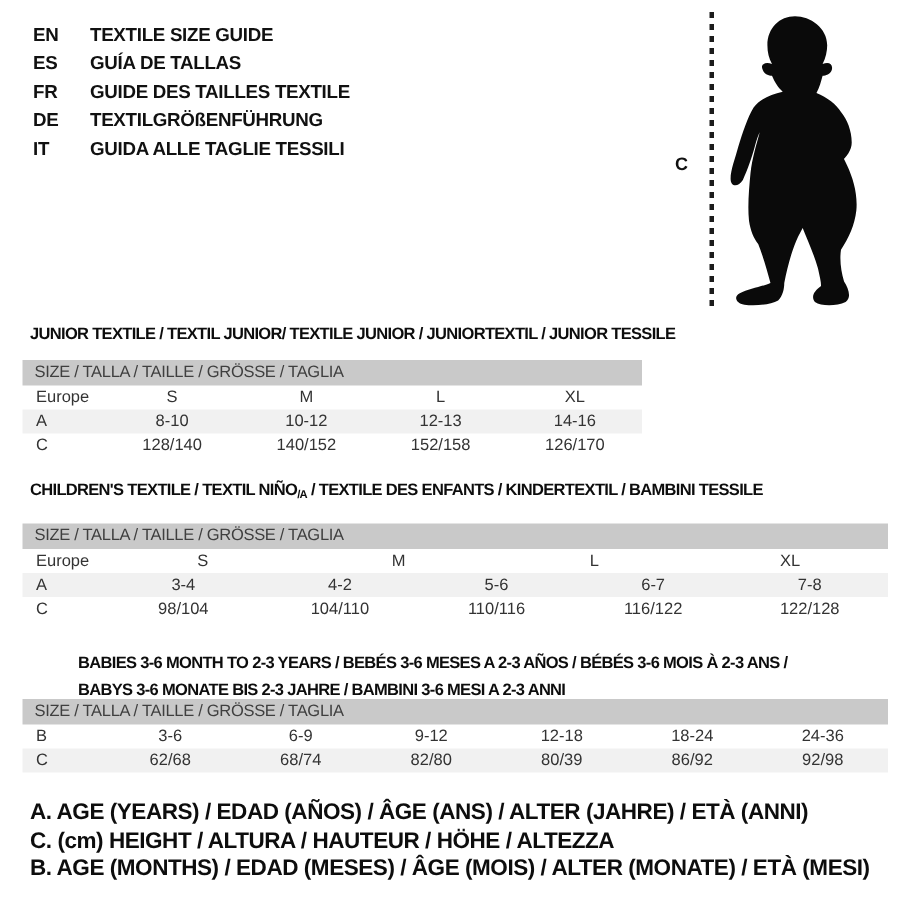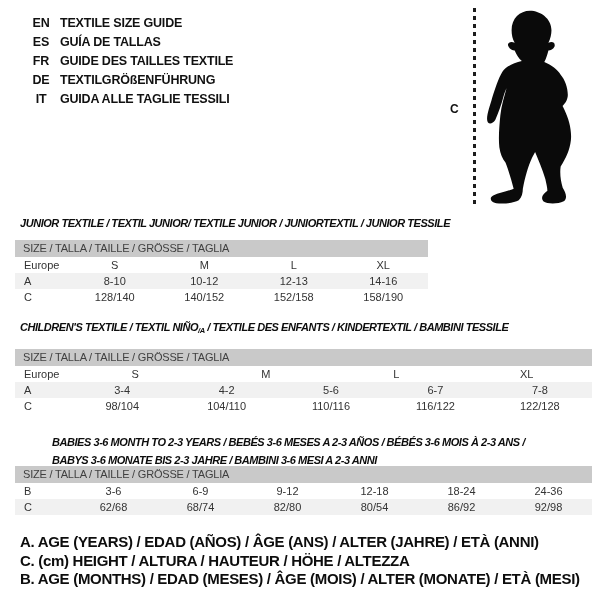--- a/index.html
+++ b/index.html
@@ -3,31 +3,31 @@
 <meta charset="utf-8">
 <style>
   html,body{margin:0;padding:0;background:#ffffff;}
   .page{position:relative;width:600px;height:600px;background:#ffffff;overflow:hidden;
         font-family:"Liberation Sans",sans-serif;color:#1a1a1a;}
 
   
   .lang-block{position:absolute;left:22px;top:14px;}
   .lang-row{display:flex;height:19px;line-height:19px;font-weight:bold;
             font-size:12.5px;letter-spacing:-0.2px;color:#111;}
-  .lang-code{width:38px;text-align:center;}
+  .lang-code{width:38px;}
 
   
   .dashed-line{position:absolute;left:473px;top:8px;width:2.5px;height:198px;
                background:repeating-linear-gradient(to bottom,#1c1c1c 0 4px,transparent 4px 8px);}
   .height-label{position:absolute;left:450px;top:102px;font-size:12px;font-weight:bold;color:#111;}
   .baby{position:absolute;left:484px;top:6px;width:92px;height:203px;}
 
   
   .tbl-title{position:absolute;left:20px;font-size:11px;font-weight:bold;
-             letter-spacing:-0.45px;color:#0d0d0d;white-space:nowrap;font-style:italic;}
+             letter-spacing:-0.45px;color:#0d0d0d;white-space:nowrap;}
   .tt1{top:217px;}
   .tt2{top:321px;}
   .tt3{top:433px;line-height:18px;margin-left:32px;}
   .sub-part{font-size:7.5px;vertical-align:-2px;}
 
   
   .tbl{position:absolute;left:15px;font-size:11px;color:#333;}
   .tb1{top:240px;width:413px;}
   .tb2{top:349px;width:577px;}
   .tb3{top:466px;width:577px;}
@@ -104,21 +104,21 @@
       <span class="cell">8-10</span>
       <span class="cell">10-12</span>
       <span class="cell">12-13</span>
       <span class="cell">14-16</span>
     </div>
     <div class="trow">
       <span class="lab">C</span>
       <span class="cell">128/140</span>
       <span class="cell">140/152</span>
       <span class="cell">152/158</span>
-      <span class="cell">158/190</span>
+      <span class="cell">126/170</span>
     </div>
   </div>
 
   <div class="tbl-title tt2">
     <span>CHILDREN'S TEXTILE / TEXTIL NIÑO</span><span class="sub-part">/A</span><span> / TEXTILE DES ENFANTS / KINDERTEXTIL / BAMBINI TESSILE</span>
   </div>
   <div class="tbl tb2">
     <div class="tbl-head">SIZE / TALLA / TAILLE / GRÖSSE / TAGLIA</div>
     <div class="trow">
       <span class="lab">Europe</span>
@@ -158,21 +158,21 @@
       <span class="cell">9-12</span>
       <span class="cell">12-18</span>
       <span class="cell">18-24</span>
       <span class="cell">24-36</span>
     </div>
     <div class="trow alt">
       <span class="lab">C</span>
       <span class="cell">62/68</span>
       <span class="cell">68/74</span>
       <span class="cell">82/80</span>
-      <span class="cell">80/54</span>
+      <span class="cell">80/39</span>
       <span class="cell">86/92</span>
       <span class="cell">92/98</span>
     </div>
   </div>
 
   <div class="notes">
     <div>A. AGE (YEARS) / EDAD (AÑOS) / ÂGE (ANS) / ALTER (JAHRE) / ETÀ (ANNI)</div>
     <div>C. (cm) HEIGHT / ALTURA / HAUTEUR / HÖHE / ALTEZZA</div>
     <div>B. AGE (MONTHS) / EDAD (MESES) / ÂGE (MOIS) / ALTER (MONATE) / ETÀ (MESI)</div>
   </div>

